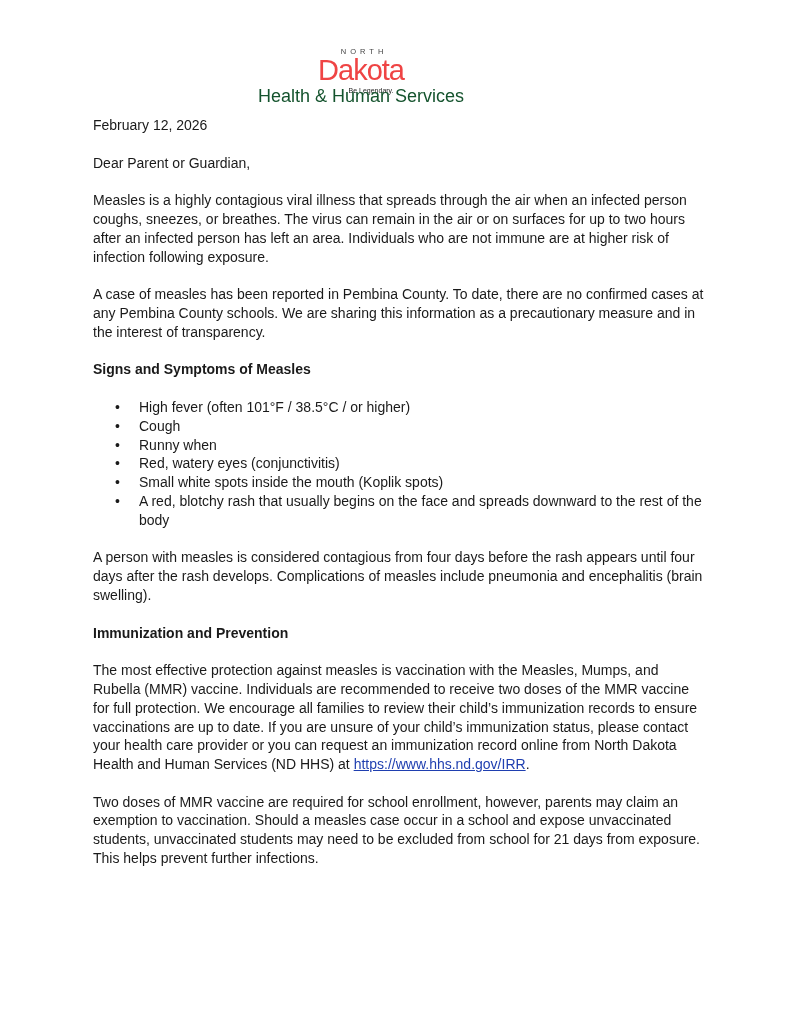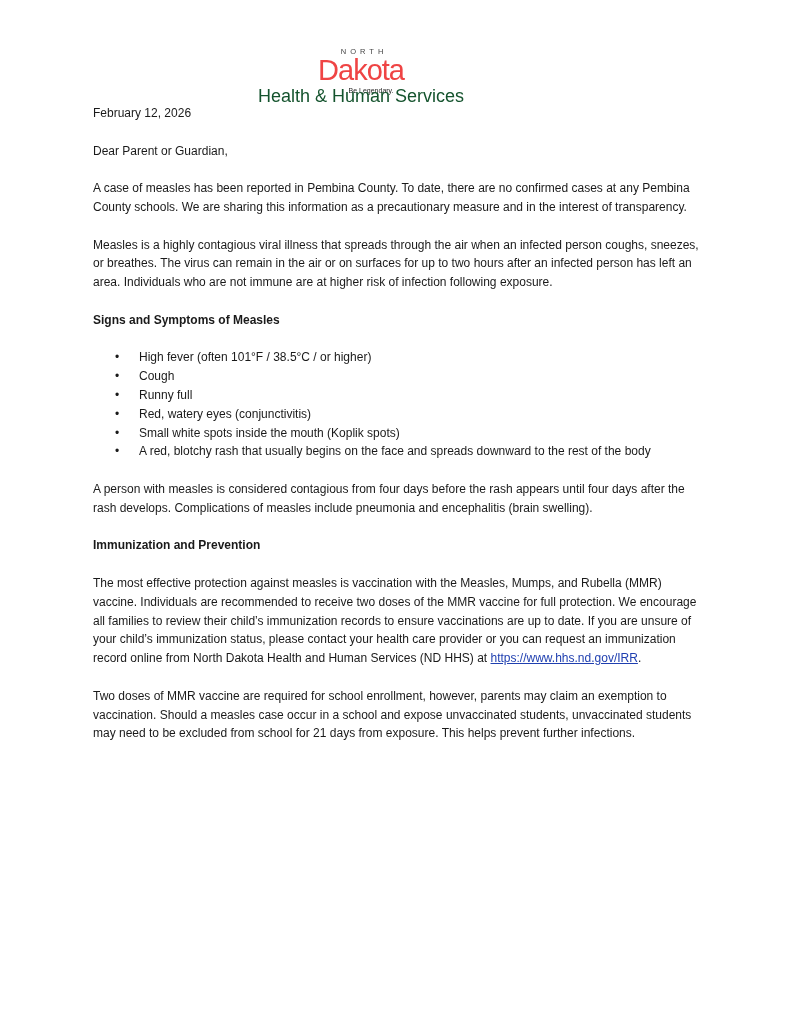--- a/index.html
+++ b/index.html
@@ -58,23 +58,23 @@
       margin: 0 10px 0 6px;
     }
     .logo-dept {
       font-size: 18px;
       color: #14532d;
       margin-top: -10px;
     }
     .letter {
       position: absolute;
       left: 93px;
-      top: 104px;
+      top: 116px;
       width: 612px;
-      font-size: 12px;
+      font-size: 14px;
       line-height: 18.8px;
     }
     .letter p {
       margin: 0 0 18.8px 0;
     }
     .section-title {
       font-weight: bold;
       margin: 0;
     }
     .symptom-list {
@@ -107,29 +107,29 @@
     <span class="logo-dakota">Dakota</span>
     <span class="logo-tagline">Be Legendary.</span>
   </div>
   <div class="logo-divider"></div>
   <span class="logo-dept">Health &amp; Human Services</span>
 </div>
 
 <div class="letter">
   <p>February 12, 2026</p>
   <p>Dear Parent or Guardian,</p>
+  <p>Measles is a highly contagious viral illness that spreads through the air when an infected person coughs, sneezes, or breathes. The virus can remain in the air or on surfaces for up to two hours after an infected person has left an area. Individuals who are not immune are at higher risk of infection following exposure.</p>
   <p>A case of measles has been reported in Pembina County. To date, there are no confirmed cases at any Pembina County schools. We are sharing this information as a precautionary measure and in the interest of transparency.</p>
-  <p>Measles is a highly contagious viral illness that spreads through the air when an infected person coughs, sneezes, or breathes. The virus can remain in the air or on surfaces for up to two hours after an infected person has left an area. Individuals who are not immune are at higher risk of infection following exposure.</p>
 
   <div>
     <p class="section-title">Signs and Symptoms of Measles</p>
     <ul class="symptom-list">
       <li><span class="bullet">•</span><span>High fever (often 101°F / 38.5°C /  or higher)</span></li>
       <li><span class="bullet">•</span><span>Cough</span></li>
-      <li><span class="bullet">•</span><span>Runny full</span></li>
+      <li><span class="bullet">•</span><span>Runny when</span></li>
       <li><span class="bullet">•</span><span>Red, watery eyes (conjunctivitis)</span></li>
       <li><span class="bullet">•</span><span>Small white spots inside the mouth (Koplik spots)</span></li>
       <li><span class="bullet">•</span><span>A red, blotchy rash that usually begins on the face and spreads downward to the rest of the body</span></li>
     </ul>
   </div>
 
   <p>A person with measles is considered contagious from four days before the rash appears until four days after the rash develops. Complications of measles include pneumonia and encephalitis (brain swelling).</p>
 
   <div>
     <p class="section-title">Immunization and Prevention</p>

